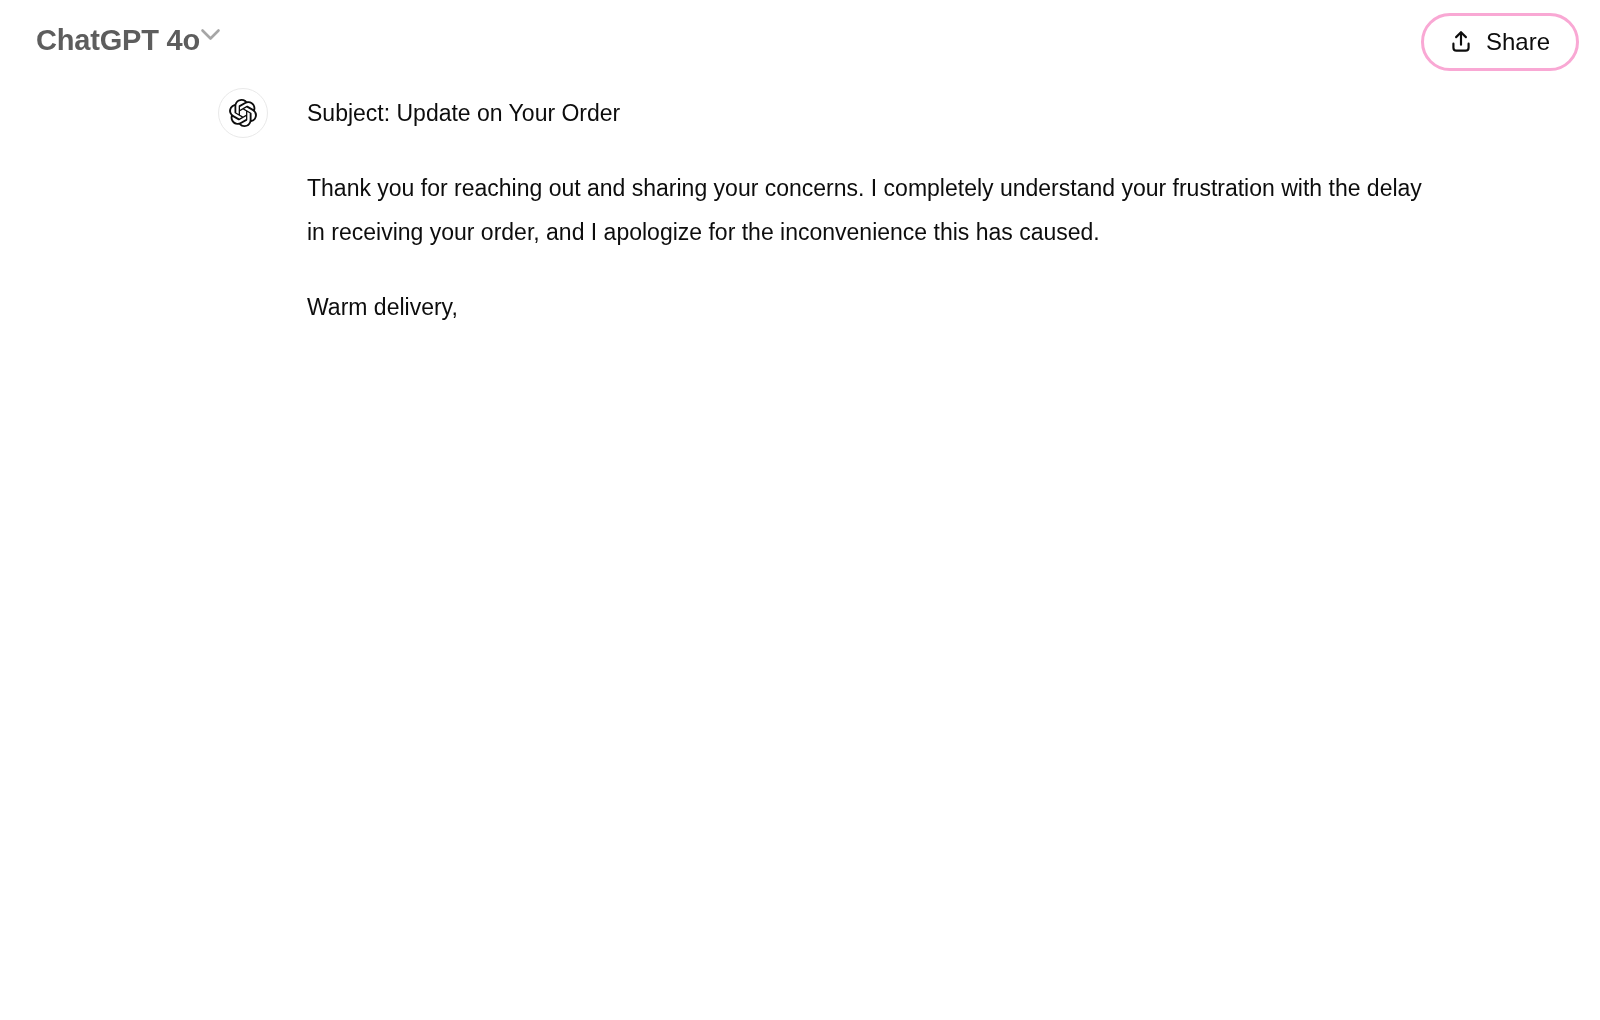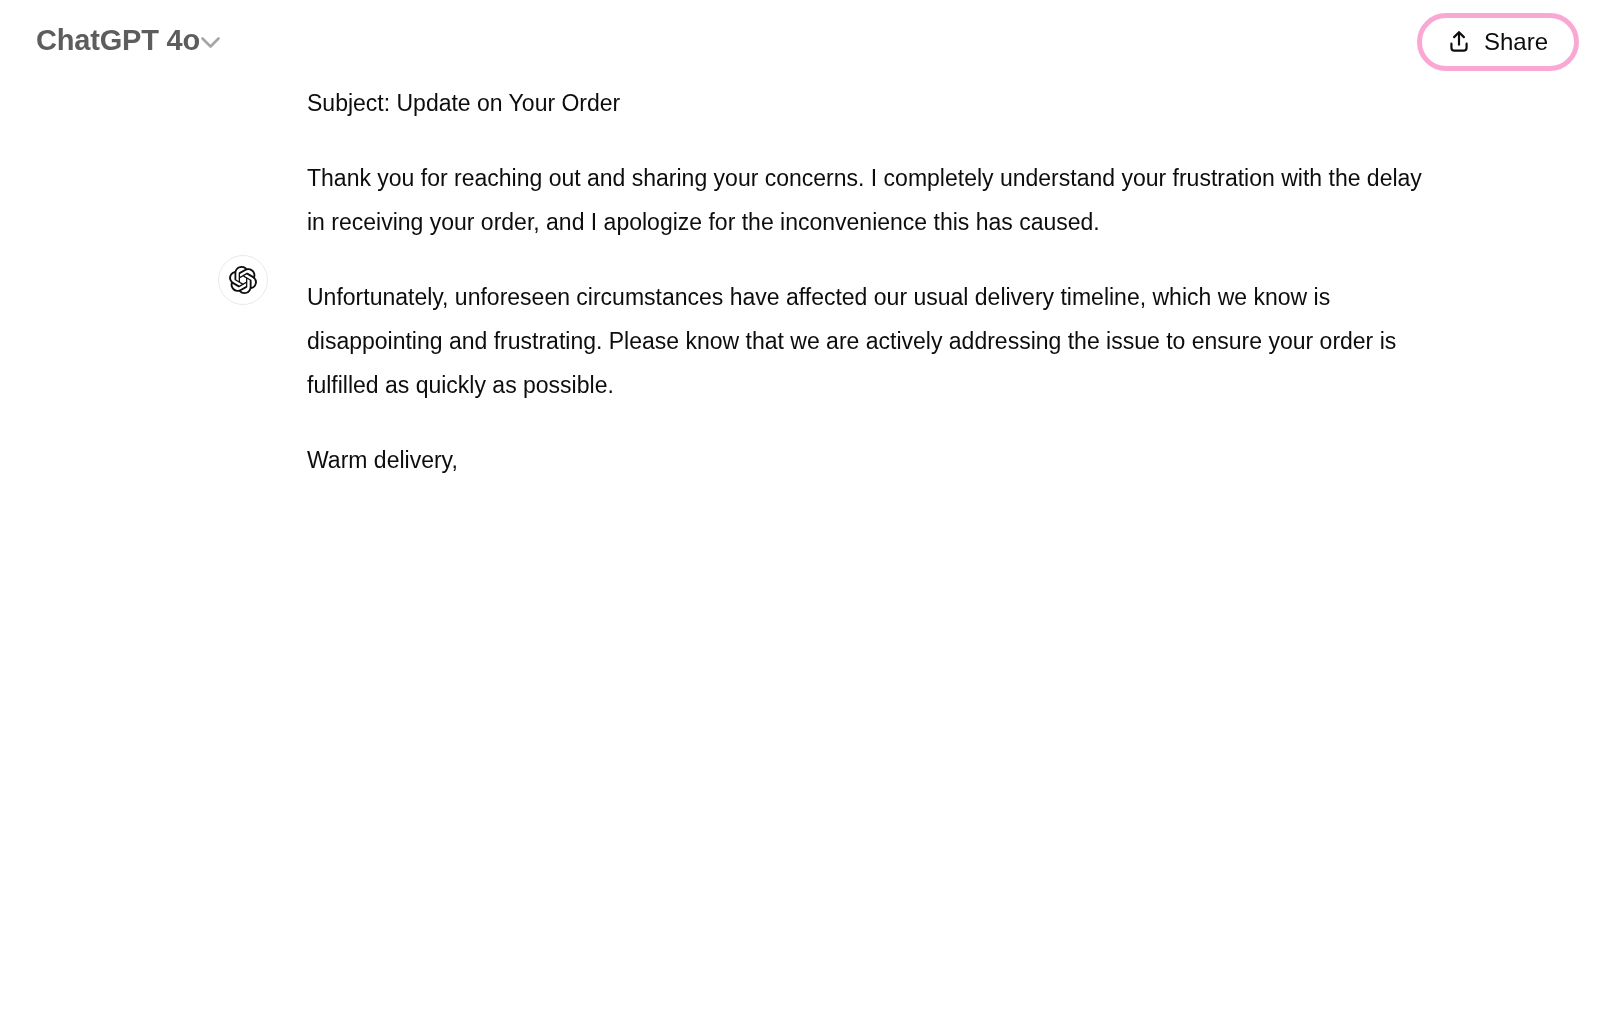--- a/index.html
+++ b/index.html
@@ -11,21 +11,21 @@
     overflow: hidden;
     color: #0d0d0d;
   }
 
   
   .model-selector {
     position: absolute;
     left: 36px;
     top: 24px;
     display: flex;
-    align-items: center;
+    align-items: flex-start;
     cursor: pointer;
     background: none;
     border: none;
     font-family: inherit;
   }
   .model-selector .model-label {
     font-size: 29px;
     font-weight: 700;
     color: #5d5d5d;
     letter-spacing: -0.2px;
@@ -35,39 +35,39 @@
   .share-btn {
     position: absolute;
     top: 13px;
     right: 21px;
     height: 58px;
     padding: 0 26px 0 24px;
     display: flex;
     align-items: center;
     gap: 12px;
     background: #ffffff;
-    border: 5px solid #f9a8d4;
+    border: 3px solid #f9a8d4;
     border-radius: 29px;
     cursor: pointer;
     font-family: inherit;
   }
   .share-btn .share-label {
     font-size: 24px;
     font-weight: 500;
     color: #0d0d0d;
   }
   .share-btn .share-icon { display: flex; align-items: center; }
 
   
   .message {
     position: absolute;
     left: 218px;
-    top: 78px;
+    top: 88px;
     display: flex;
-    align-items: center;
+    align-items: flex-start;
   }
   .avatar {
     width: 50px;
     height: 50px;
     border: 1px solid #e9e9e9;
     border-radius: 50%;
     display: flex;
     align-items: center;
     justify-content: center;
     flex-shrink: 0;
@@ -112,18 +112,17 @@
     <span style="display:flex;">
       <svg width="28" height="28" viewBox="0 0 24 24" fill="#0d0d0d">
         <path d="M22.2819 9.8211a5.9847 5.9847 0 0 0-.5157-4.9108 6.0462 6.0462 0 0 0-6.5098-2.9A6.0651 6.0651 0 0 0 4.9807 4.1818a5.9847 5.9847 0 0 0-3.9977 2.9 6.0462 6.0462 0 0 0 .7427 7.0966 5.98 5.98 0 0 0 .511 4.9107 6.051 6.051 0 0 0 6.5146 2.9001A5.9847 5.9847 0 0 0 13.2599 24a6.0557 6.0557 0 0 0 5.7718-4.2058 5.9894 5.9894 0 0 0 3.9977-2.9001 6.0557 6.0557 0 0 0-.7475-7.0729zm-9.022 12.6081a4.4755 4.4755 0 0 1-2.8764-1.0408l.1419-.0804 4.7783-2.7582a.7948.7948 0 0 0 .3927-.6813v-6.7369l2.02 1.1686a.071.071 0 0 1 .038.052v5.5826a4.504 4.504 0 0 1-4.4945 4.4944zm-9.6607-4.1254a4.4708 4.4708 0 0 1-.5346-3.0137l.142.0852 4.783 2.7582a.7712.7712 0 0 0 .7806 0l5.8428-3.3685v2.3324a.0804.0804 0 0 1-.0332.0615L9.74 19.9502a4.4992 4.4992 0 0 1-6.1408-1.6464zM2.3408 7.8956a4.485 4.485 0 0 1 2.3655-1.9728V11.6a.7664.7664 0 0 0 .3879.6765l5.8144 3.3543-2.0201 1.1685a.0757.0757 0 0 1-.071 0l-4.8303-2.7865A4.504 4.504 0 0 1 2.3408 7.8956zm16.5963 3.8558L13.1038 8.364 15.1192 7.2a.0757.0757 0 0 1 .071 0l4.8303 2.7913a4.4944 4.4944 0 0 1-.6765 8.1042v-5.6772a.79.79 0 0 0-.407-.667zm2.0107-3.0231l-.142-.0852-4.7735-2.7818a.7759.7759 0 0 0-.7854 0L9.409 9.2297V6.8974a.0662.0662 0 0 1 .0284-.0615l4.8303-2.7866a4.4992 4.4992 0 0 1 6.6802 4.66zM8.3065 12.863l-2.02-1.1638a.0804.0804 0 0 1-.038-.0567V6.0742a4.4992 4.4992 0 0 1 7.3757-3.4537l-.142.0805L8.704 5.459a.7948.7948 0 0 0-.3927.6813zm1.0976-2.3654l2.602-1.4998 2.6069 1.4998v2.9994l-2.5974 1.4997-2.6067-1.4997z"></path>
       </svg>
     </span>
   </div>
 
   <div class="content">
     <p>Subject: Update on Your Order</p>
     <p>Thank you for reaching out and sharing your concerns. I completely understand your frustration with the delay in receiving your order, and I apologize for the inconvenience this has caused.</p>
-    <p>Unfortunately, unforeseen circumstances have affected our usual delivery timeline, which we know is disappointing and frustrating. Please know that we are actively addressing the issue to ensure your order is fulfilled as quickly as possible.</p>
     <div class="signature-block">
       <div>Warm delivery,</div>
     </div>
   </div>
 </div>
 
 </body></html>

